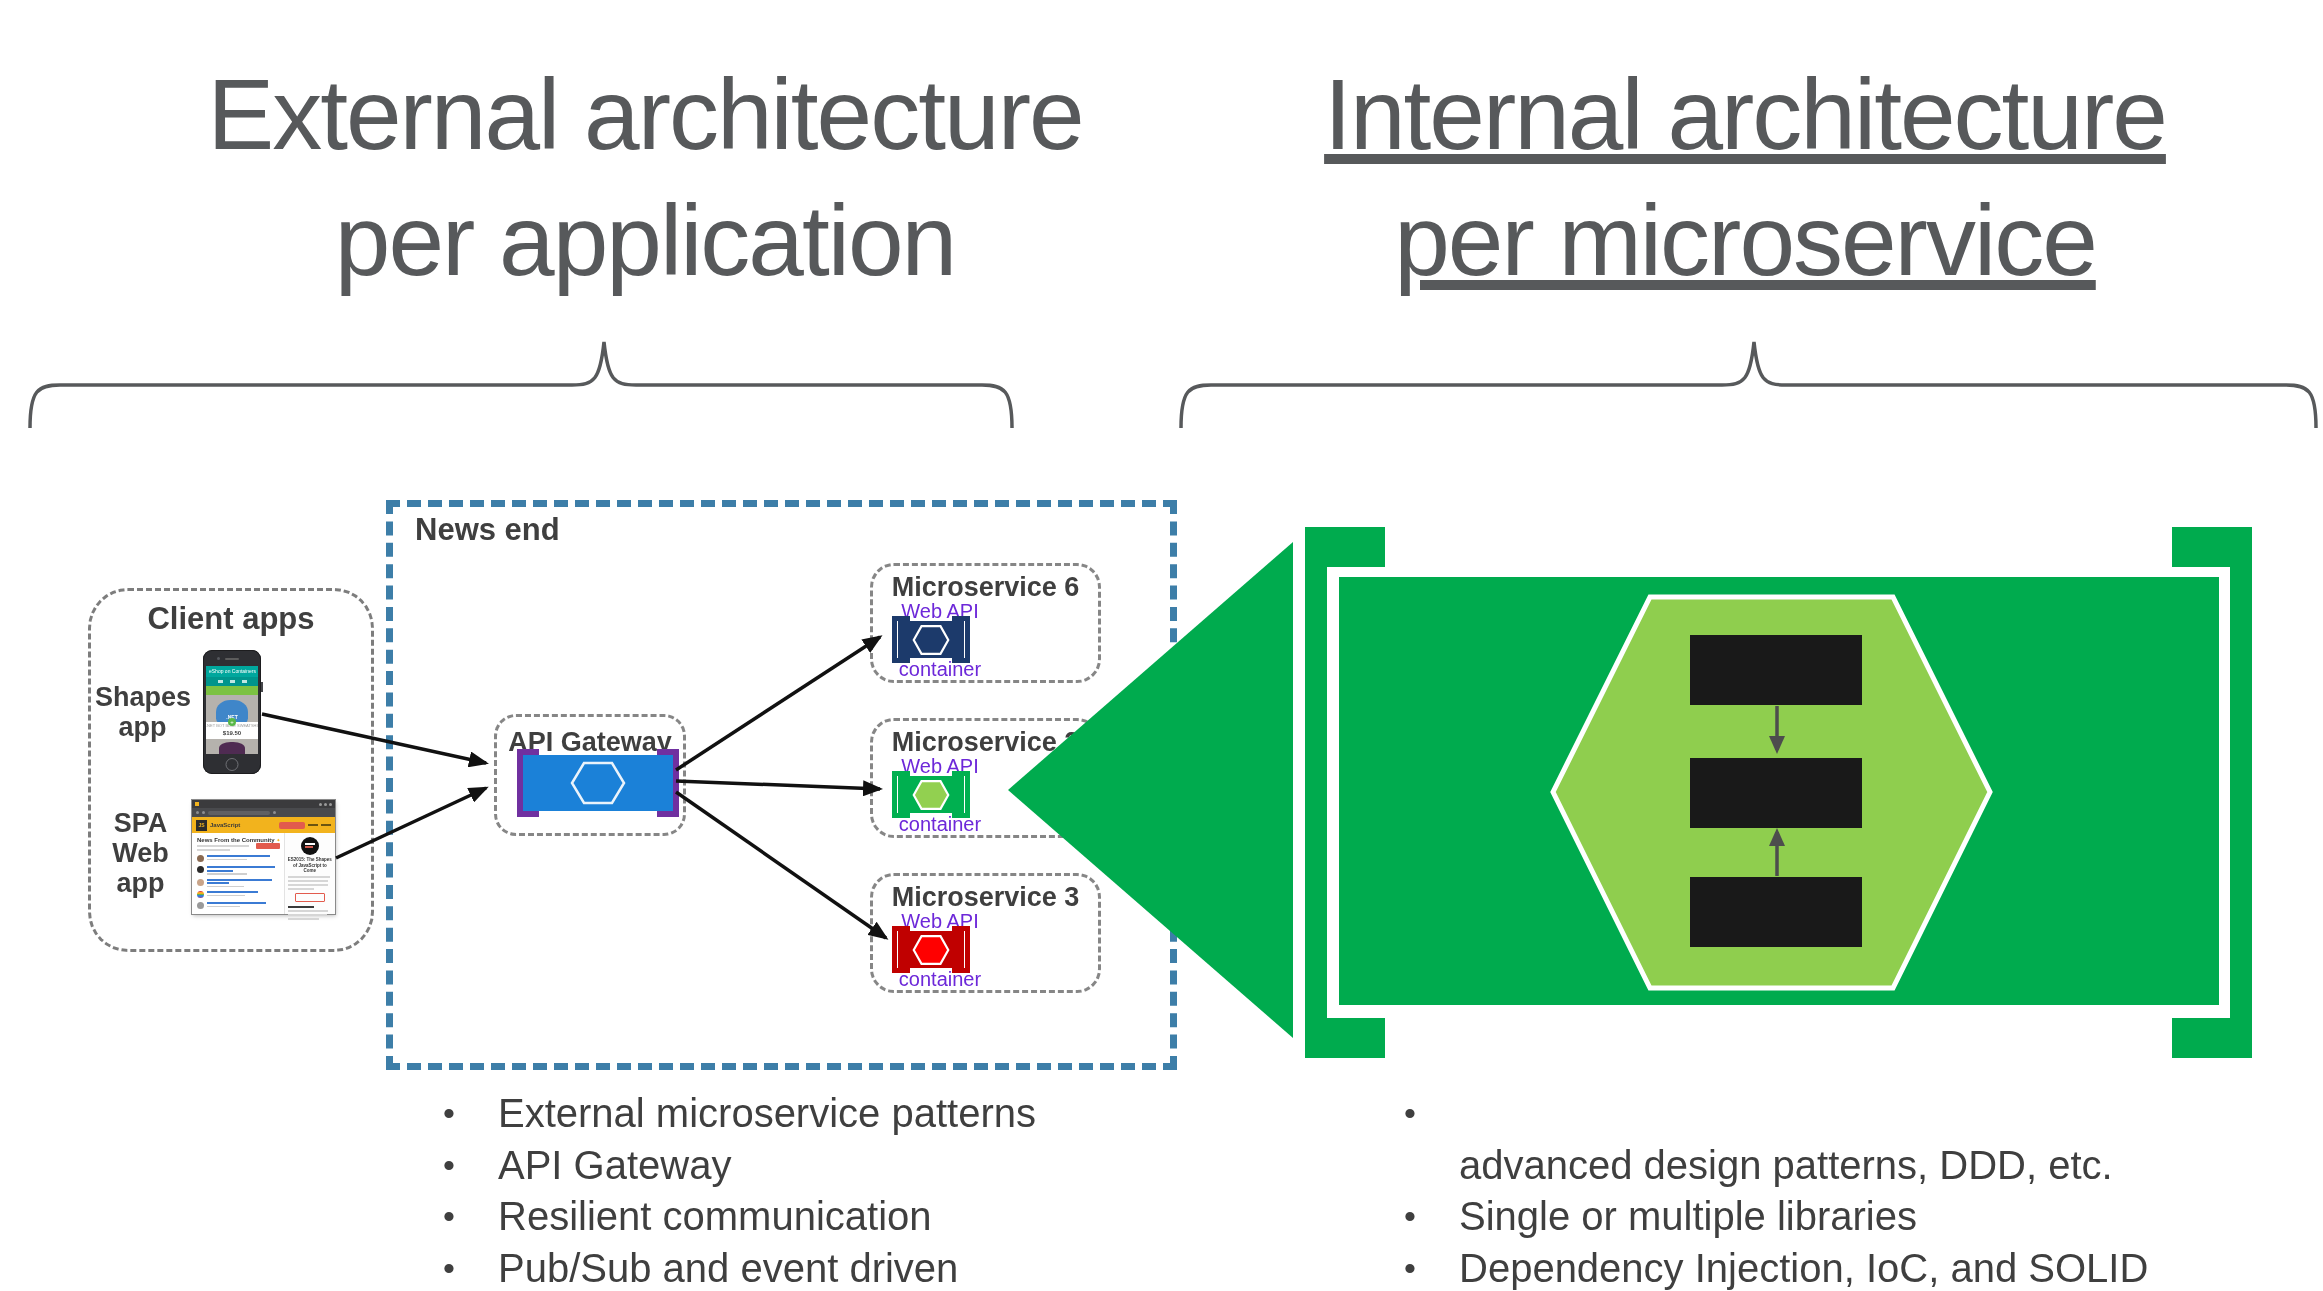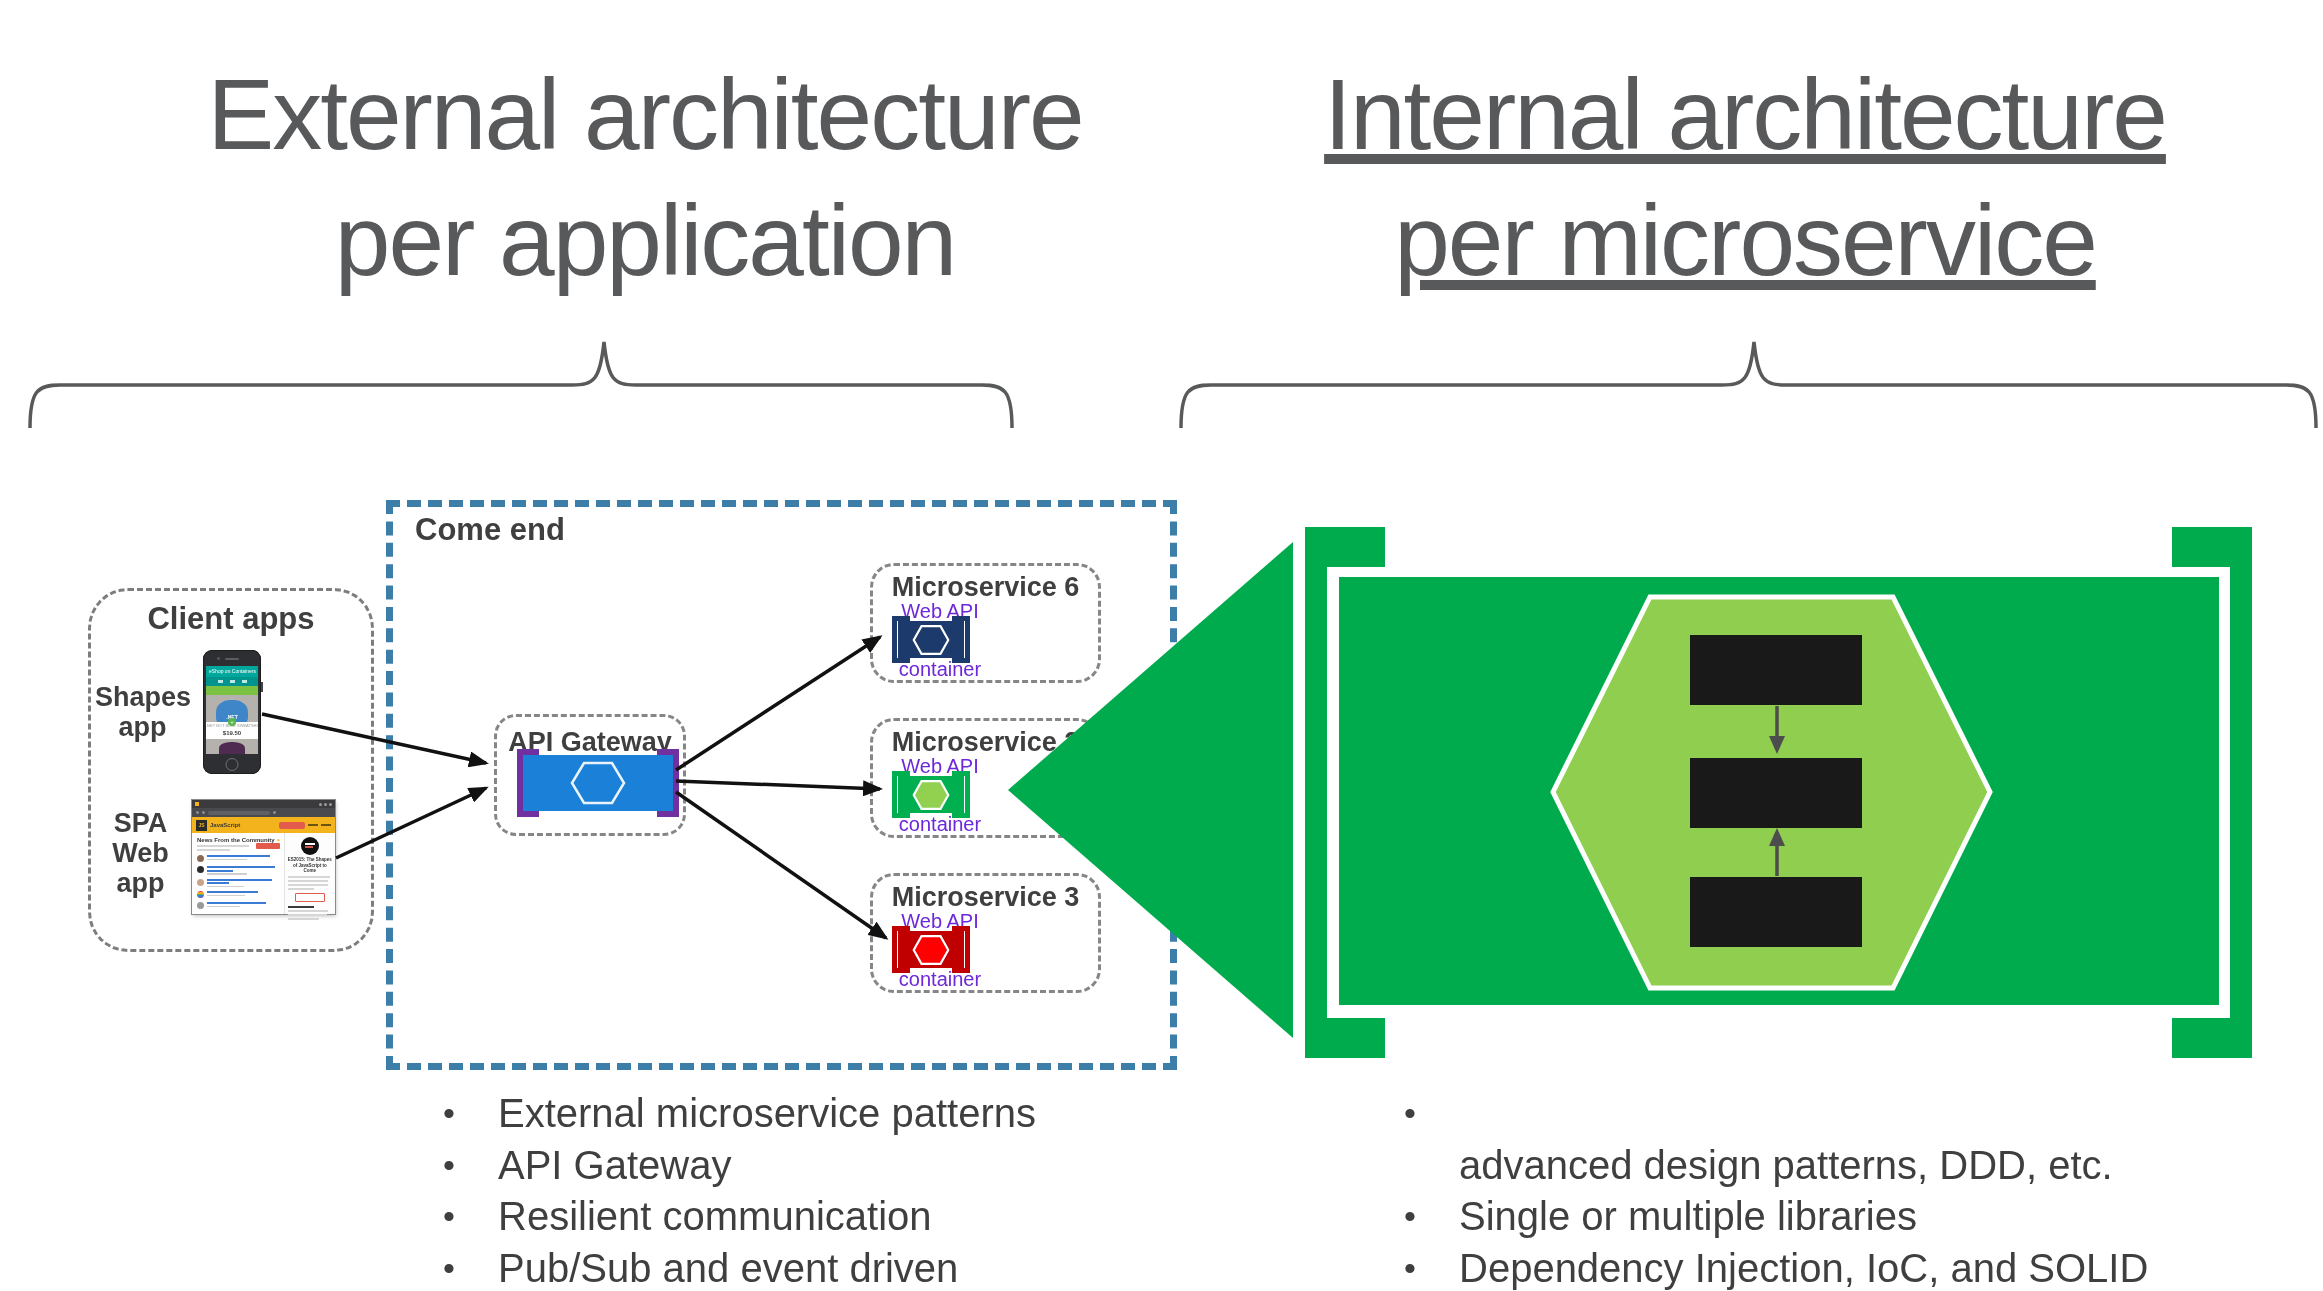--- a/index.html
+++ b/index.html
@@ -260,21 +260,21 @@
         <div class="outline-btn"></div>
         <div class="darkbar"></div>
         <div class="gline" style="width:92%;"></div>
         <div class="gline" style="width:88%;"></div>
         <div class="gline" style="width:70%;"></div>
       </div>
     </div>
   </div>
 
   <div class="backend-box"></div>
-  <div class="backend-title">Come end</div>
+  <div class="backend-title">News end</div>
 
   <div class="node-box" style="left:494px;top:714px;width:186px;height:116px;border-radius:22px;">
     <div class="node-title" style="top:10px;">API Gateway</div>
     <div class="cicon theme-blue" style="left:26px;top:38px;width:150px;height:56px;">
       <div class="rect"></div>
       <svg class="hex" width="56" height="48" viewBox="0 0 56 48">
         <polygon points="14,4 42,4 54,24 42,44 14,44 2,24" fill="none" stroke="#eaf3fb" stroke-width="2.5"></polygon>
       </svg>
       <div class="bracket l"></div>
       <div class="bracket r"></div>

